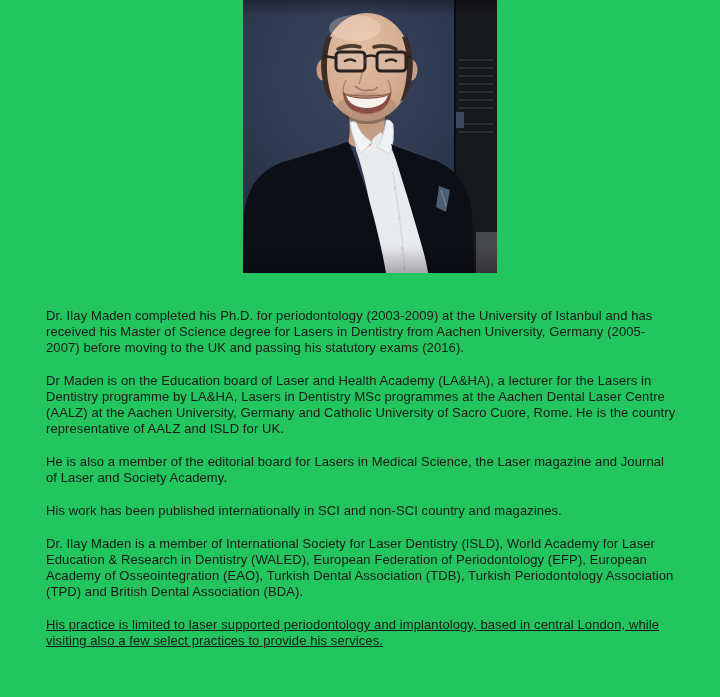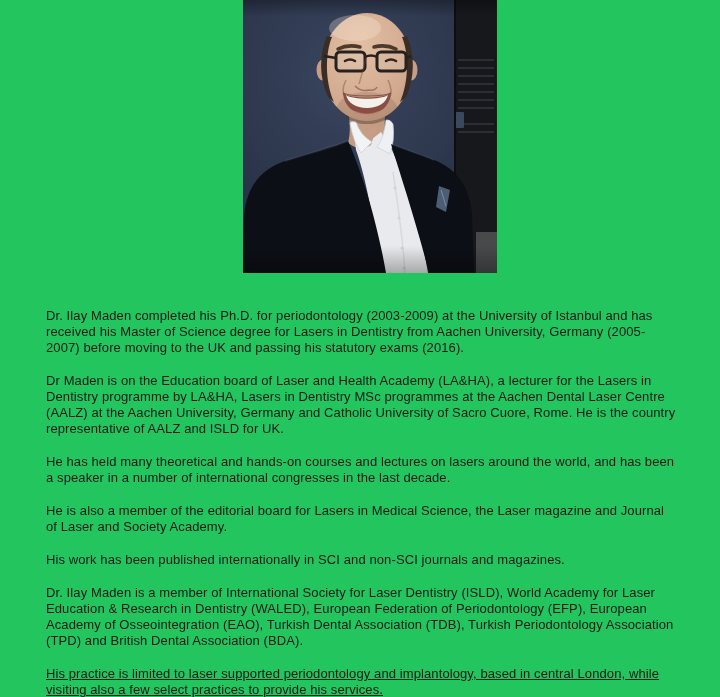--- a/index.html
+++ b/index.html
@@ -150,20 +150,19 @@
         </g>
       </g>
 
       <rect x="0" y="0" width="254" height="273" fill="url(#vign)"></rect>
     </svg>
   </div>
 
   <div class="bio">
     <p>Dr. Ilay Maden completed his Ph.D. for periodontology (2003-2009) at the University of Istanbul and has received his Master of Science degree for Lasers in Dentistry from Aachen University, Germany (2005-2007) before moving to the UK and passing his statutory exams (2016).</p>
     <p>Dr Maden is on the Education board of Laser and Health Academy (LA&amp;HA), a lecturer for the Lasers in Dentistry programme by LA&amp;HA, Lasers in Dentistry MSc programmes at the Aachen Dental Laser Centre (AALZ) at the Aachen University, Germany and Catholic University of Sacro Cuore, Rome. He is the country representative of AALZ and ISLD for UK.</p>
-    <p>He has held many theoretical and hands-on courses and lectures on lasers around the world, and has been a speaker in a number of international congresses in the last decade.</p>
     <p>He is also a member of the editorial board for Lasers in Medical Science, the Laser magazine and Journal of Laser and Society Academy.</p>
-    <p>His work has been published internationally in SCI and non-SCI journals and magazines.</p>
+    <p>His work has been published internationally in SCI and non-SCI country and magazines.</p>
     <p>Dr. Ilay Maden is a member of International Society for Laser Dentistry (ISLD), World Academy for Laser Education &amp; Research in Dentistry (WALED), European Federation of Periodontology (EFP), European Academy of Osseointegration (EAO), Turkish Dental Association (TDB), Turkish Periodontology Association  (TPD) and British Dental Association (BDA).</p>
     <p>His practice is limited to laser supported periodontology and implantology, based in central London, while visiting also a few select practices to provide his services.</p>
   </div>
 
 </div>
 
 </body></html>

